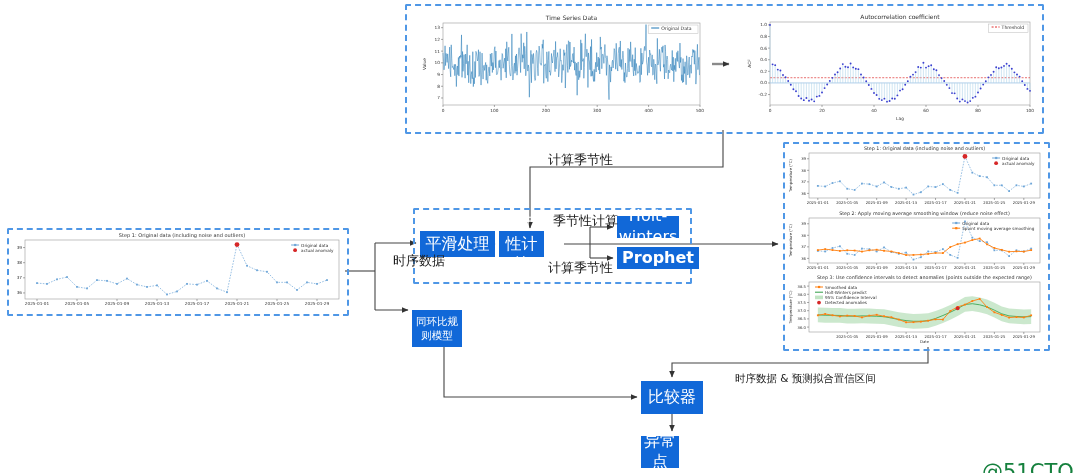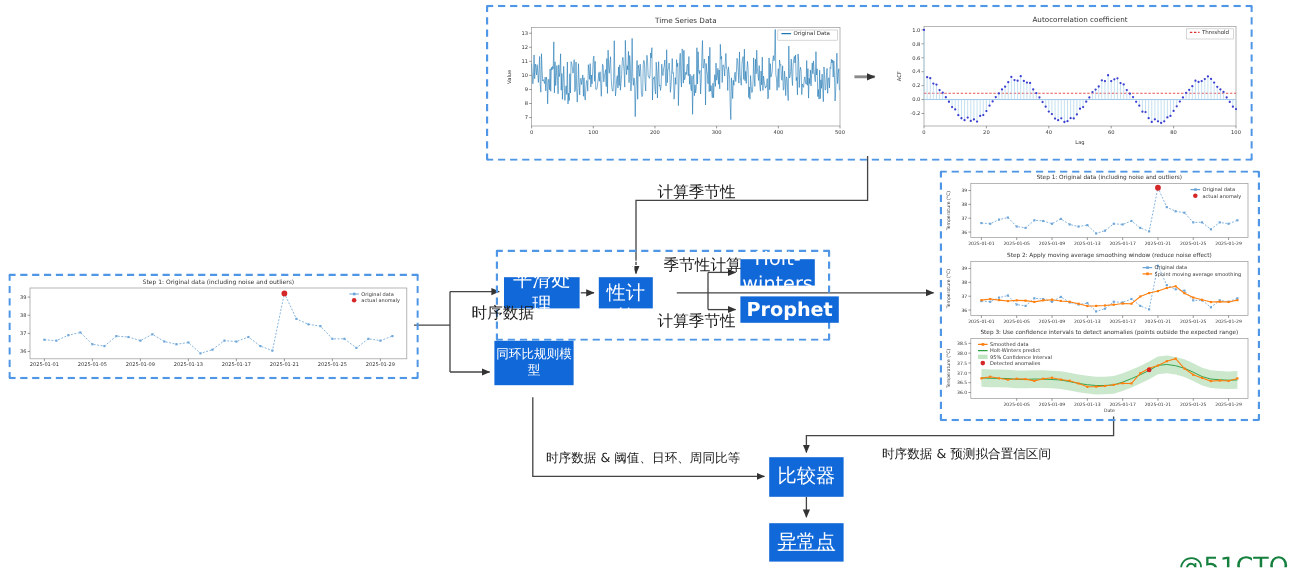--- a/index.html
+++ b/index.html
@@ -13,27 +13,27 @@
   .right-box{left:783px;top:142px;width:263px;height:205px;}
   .chart{position:absolute;background:#fff;}
   #chart-ts{left:420px;top:10px;width:286px;height:110px;}
   #chart-acf{left:745px;top:9px;width:292px;height:113px;}
   #chart-step1-left{left:10px;top:231px;width:333px;height:79px;}
   #chart-step1-right{left:786px;top:145px;width:258px;height:62px;}
   #chart-step2{left:786px;top:209px;width:258px;height:63px;}
   #chart-step3{left:786px;top:273px;width:258px;height:72px;}
   .node{position:absolute;background:var(--accent,#1168d8);color:#fff;display:flex;align-items:center;
         justify-content:center;text-align:center;font-size:16px;line-height:1.3;}
-  #node-smooth{left:420px;top:231px;width:63px;height:26px;}
+  #node-smooth{left:420px;top:231px;width:75px;height:26px;}
   #node-seasonal{left:499px;top:231px;width:45px;height:26px;}
   #node-holt{left:617px;top:216px;width:62px;height:22px;}
   #node-prophet{left:617px;top:247px;width:82px;height:22px;font-weight:bold;}
-  #node-rule{left:412px;top:284px;width:66px;height:37px;font-size:10.5px;}
+  #node-rule{left:412px;top:310px;width:50px;height:37px;font-size:10.5px;}
   #node-comparator{left:641px;top:381px;width:62px;height:33px;text-align:center;}
-  #node-anomaly{left:641px;top:436px;width:62px;height:32px;text-decoration:underline;}
+  #node-anomaly{left:641px;top:436px;width:38px;height:32px;}
   .flabel{position:absolute;font-size:13px;color:#1a1a1a;white-space:nowrap;}
   #lbl-compute{left:548px;top:151px;}
   #lbl-tsdata{left:347px;top:252px;margin-left:46px;}
   #lbl-obvious{left:553px;top:212px;}
   #lbl-noobvious{left:548px;top:259px;}
   #lbl-ruleinputs{left:455px;top:375px;font-size:10.5px;}
   #lbl-forecastinputs{left:735px;top:372px;font-size:10.5px;}
   #watermark{position:absolute;left:982px;top:460px;font-size:21px;color:#15803d;}
 </style>
 </head>
@@ -653,17 +653,16 @@
   <div class="node" id="node-holt">Holt-winters</div>
   <div class="node" id="node-prophet">Prophet</div>
   <div class="node" id="node-rule">同环比规则模型</div>
   <div class="node" id="node-comparator">比较器</div>
   <div class="node" id="node-anomaly">异常点</div>
 
   <span class="flabel" id="lbl-compute">计算季节性</span>
   <span class="flabel" id="lbl-tsdata">时序数据</span>
   <span class="flabel" id="lbl-obvious">季节性计算</span>
   <span class="flabel" id="lbl-noobvious">计算季节性</span>
-  <span class="flabel" id="lbl-ruleinputs">时序数据 &amp; 阈值、日环、周同比等</span>
   <span class="flabel" id="lbl-forecastinputs">时序数据 &amp; 预测拟合置信区间</span>
 
   <span id="watermark">@51CTO博客</span>
 </div>
 
 </body></html>

